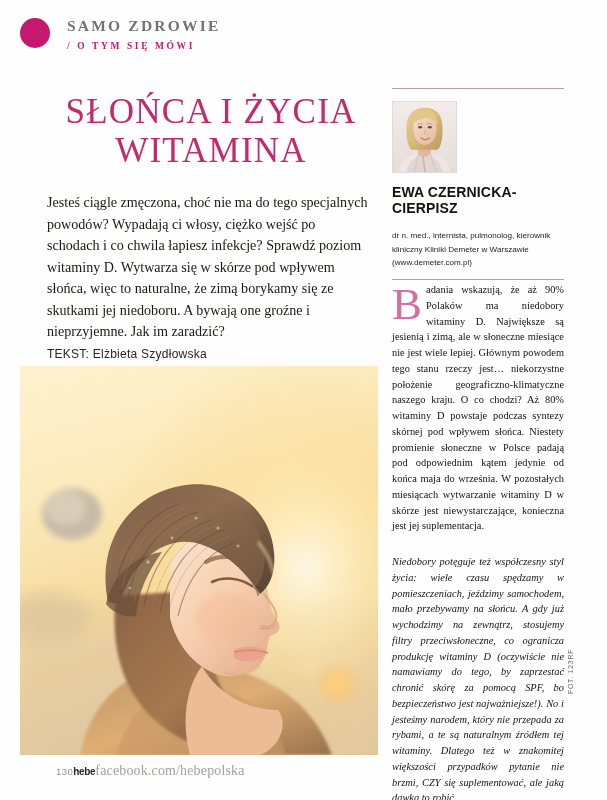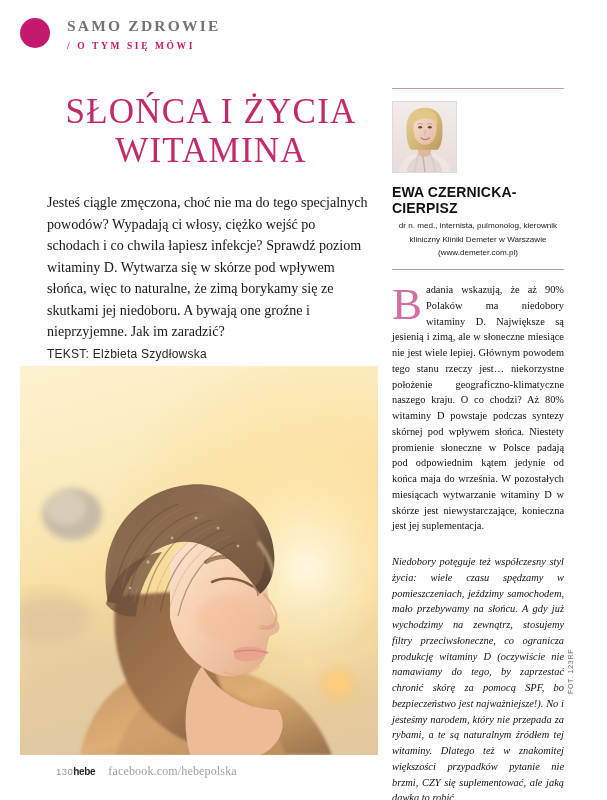--- a/index.html
+++ b/index.html
@@ -124,22 +124,21 @@
     font-size:14px;
     letter-spacing:0.15px;
     color:#14110f;
     margin-top:11px;
   }
   .expert-desc {
     font-family:"Liberation Sans", sans-serif;
     font-size:8.1px;
     line-height:1.68;
     color:#262120;
-    margin-top:3px;
-    text-align:center;
+    margin-top:13px;
   }
   .rule-bottom { margin-top:9px; }
 
   
   .bodycol {
     position:absolute;
     left:392px; top:262px;
     width:172px;
   }
   .bodycol p {
@@ -190,23 +189,22 @@
   }
   .footer-logo {
     font-family:"Liberation Sans", sans-serif;
     font-weight:700;
     font-size:10px;
     color:#2b2624;
     letter-spacing:-0.3px;
   }
   .footer-social {
     font-family:"Liberation Serif", serif;
-    font-size:12px;
+    font-size:14px;
     color:#a6a09c;
-    margin-left:13px;
     letter-spacing:0.15px;
   }
 </style>
 </head>
 <body>
 
 <div class="page">
 
   <div class="kicker">
     <div class="kicker-dot"></div>

